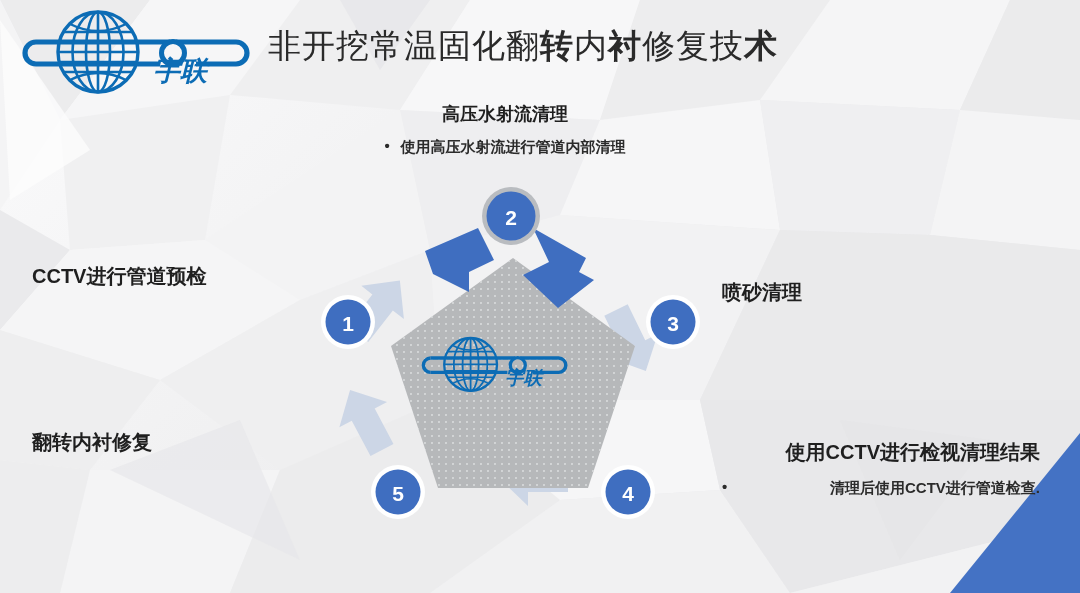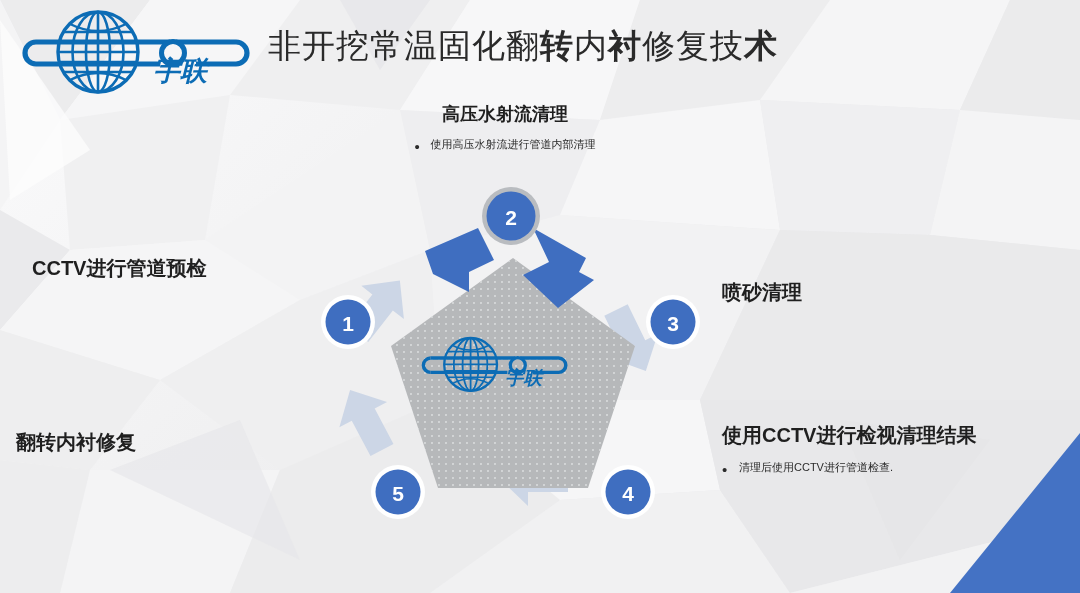--- a/index.html
+++ b/index.html
@@ -37,36 +37,36 @@
   #slide-title .b { font-weight:700; }
 
   
   .tblock { position:absolute; }
   .tblock h3 {
     font-size:20px; font-weight:700; color:#1f1f1f;
     line-height:1.2; margin-bottom:11px; white-space:nowrap;
   }
   .tblock ul { list-style:none; }
   .tblock li {
-    font-size:11px; color:#2b2b2b; line-height:1.72;
-    padding-left:17px; position:relative; font-weight:400;
+    font-size:15px; color:#2b2b2b; line-height:1.72;
+    padding-left:17px; position:relative; font-weight:700;
   }
   .tblock li:before {
     content:"\2022"; position:absolute; left:0; top:-1px;
     font-size:15px; color:#2b2b2b;
   }
 
   #blk-top     { left:290px; top:104px; width:430px; text-align:center; }
   #blk-top h3  { margin-bottom:8px; font-size:18px; }
   #blk-top li  { display:inline-block; padding-left:16px; text-align:left; }
 
-  #blk-left-1  { left:32px;  top:256px; width:272px; }
-  #blk-left-2  { left:16px;  top:430px; width:272px; }
+  #blk-left-1  { left:32px;  top:264px; width:272px; }
+  #blk-left-2  { left:32px;  top:430px; width:272px; }
   #blk-right-1 { left:722px; top:280px; width:318px; }
-  #blk-right-2 { left:722px; top:423px; width:318px; }
+  #blk-right-2 { left:722px; top:440px; width:318px;text-align:right; }
 
   
   #cycle { position:absolute; left:318px; top:182px; width:390px; height:360px; }
   #cycle svg { display:block; }
 
   .num-txt {
     font-family:"Liberation Sans","DejaVu Sans",sans-serif;
     font-size:21px; font-weight:700; fill:#ffffff;
     text-anchor:middle; dominant-baseline:central;
   }

